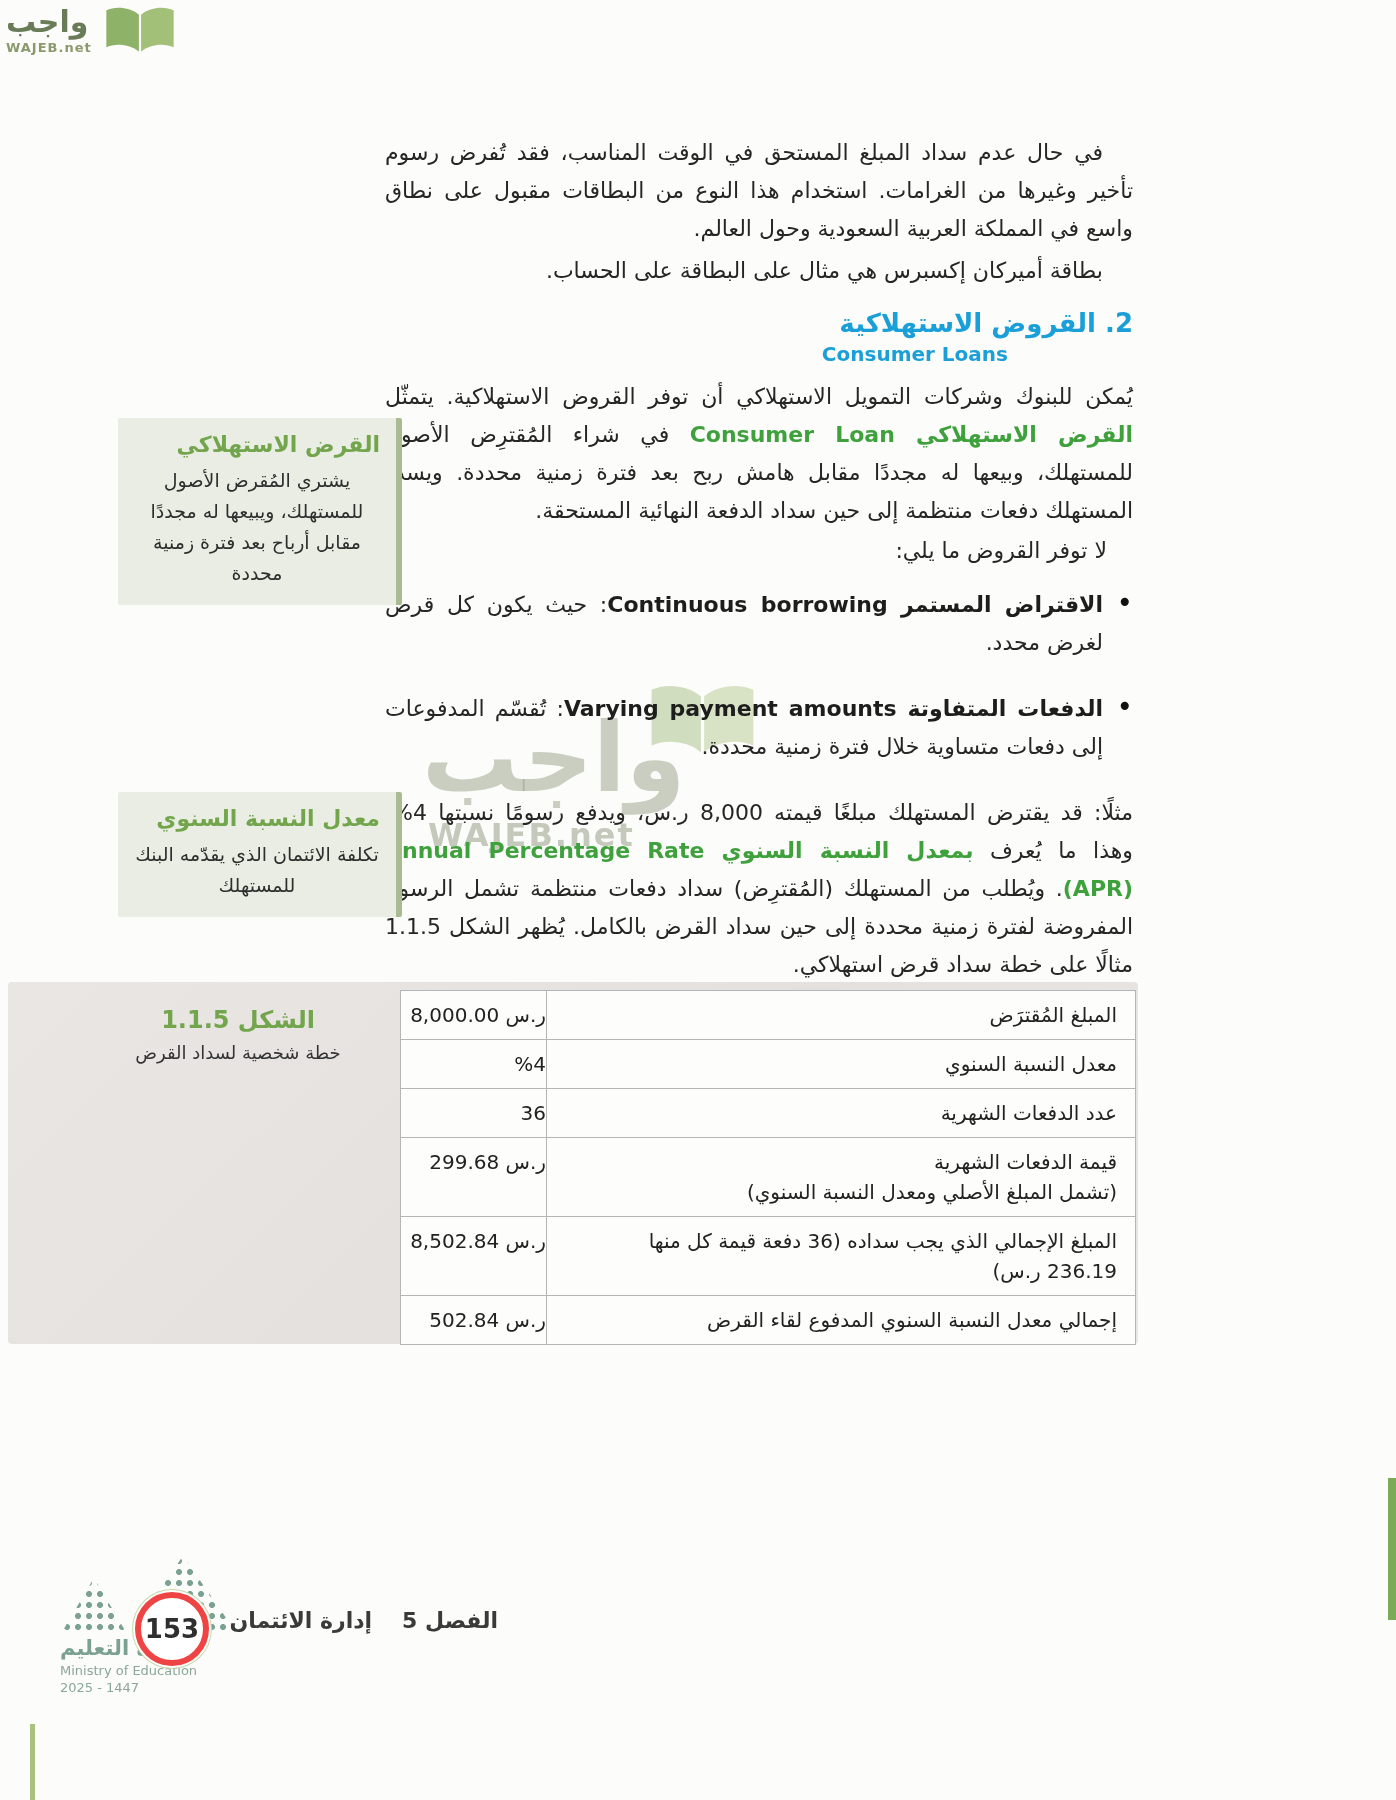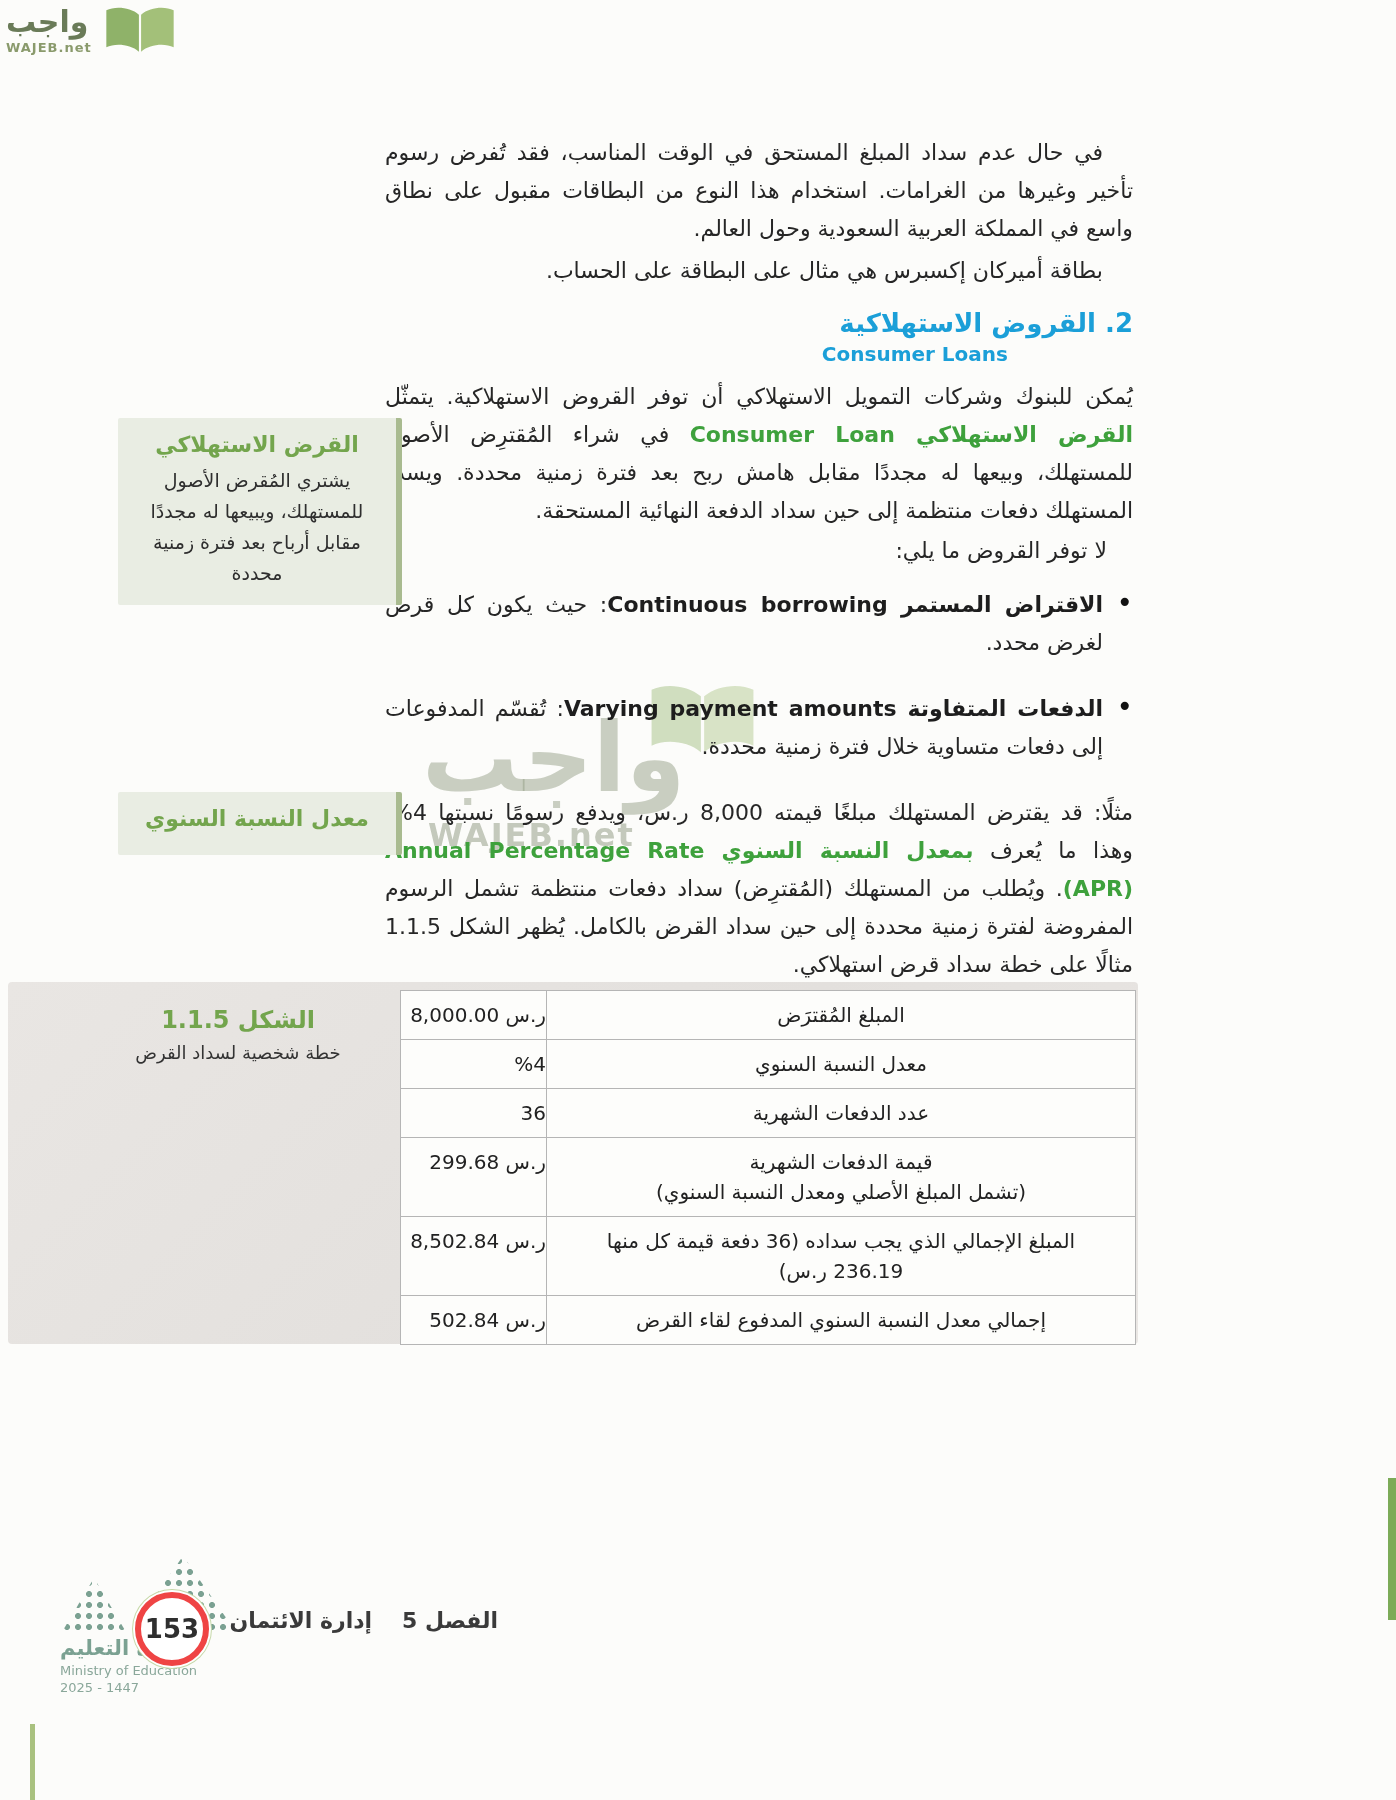--- a/index.html
+++ b/index.html
@@ -31,35 +31,35 @@
   .sec-heading-en{color:#1b9fd8;font-size:20px;font-weight:bold;text-align:right;padding-right:125px;margin:0 0 12px}
   .term{color:#3ea13c;font-weight:bold}
   .bullets{list-style:none;margin:16px 0 8px;padding:0 30px 0 0}
   .bullets li{position:relative;margin-bottom:28px;font-size:22px;line-height:38px;text-align:justify}
   .bullets li::before{content:"•";position:absolute;right:-30px;top:-2px;font-size:28px;color:#111}
   .bterm{font-weight:bold;color:#1d1d1d}
 
   
   .sidebox{position:absolute;left:118px;width:246px;background:#e9ede3;border-right:6px solid #a9bb90;
            padding:14px 16px 16px;border-radius:2px}
-  .sidebox h3{color:#73a54d;font-size:22px;font-weight:bold;text-align:center;margin:0 0 8px}
+  .sidebox h3{color:#73a54d;font-size:22px;font-weight:bold;text-align:right;margin:0 0 8px}
   .sidebox p{font-size:19px;line-height:31px;color:#2e2e2e;text-align:center;margin:0}
   .sidebox-1{top:418px}
   .sidebox-2{top:792px}
 
   
   .figure{left:8px;top:982px;width:1130px;height:362px;border-radius:4px;
           background:linear-gradient(135deg,#e9e6e3 0%,#e3e0dd 55%,#eae7e4 100%)}
   .fig-caption{left:118px;top:1006px;width:240px;text-align:center}
   .fig-title{color:#73a54d;font-size:24px;font-weight:bold;margin-bottom:8px}
   .fig-sub{font-size:18px;color:#333}
 
   .pay-table{left:400px;top:990px;width:736px;border-collapse:collapse;background:#fdfdfb}
   .pay-table td{border:1px solid #b5b5b5;vertical-align:top;padding:9px 18px;font-size:20px;line-height:30px;color:#222}
-  .pay-table td.lbl{text-align:center}
+  .pay-table td.lbl{text-align:right}
   .pay-table td.val{direction:ltr;text-align:right;padding:9px 0;white-space:nowrap}
   .note{display:block}
 
   
   .moe{left:60px;top:1556px;width:185px}
   .moe-tri{position:absolute;background-image:radial-gradient(circle at 5px 5px,#7ba192 2.6px,rgba(0,0,0,0) 3.4px);
            background-size:11px 11px}
   .moe-tri1{left:2px;top:22px;width:64px;height:54px;clip-path:polygon(50% 0,100% 100%,0 100%)}
   .moe-tri2{left:70px;top:0;width:106px;height:76px;clip-path:polygon(50% 0,100% 100%,0 100%)}
   .moe-ar{font-size:21px;font-weight:bold;color:#7ba192;margin-top:80px;letter-spacing:1px;white-space:nowrap}
@@ -163,20 +163,21 @@
   <p class="body"><span>مثلًا: قد يقترض المستهلك مبلغًا قيمته 8,000 ر.س، ويدفع رسومًا نسبتها 4%. وهذا ما يُعرف </span><span class="term">بمعدل النسبة السنوي Annual Percentage Rate (APR)</span><span>. ويُطلب من المستهلك (المُقترِض) سداد دفعات منتظمة تشمل الرسوم المفروضة لفترة زمنية محددة إلى حين سداد القرض بالكامل. يُظهر الشكل 1.1.5 مثالًا على خطة سداد قرض استهلاكي.</span></p>
 </div>
 
 <div class="sidebox sidebox-1" dir="rtl">
   <h3>القرض الاستهلاكي</h3>
   <p>يشتري المُقرض الأصول للمستهلك، ويبيعها له مجددًا مقابل أرباح بعد فترة زمنية محددة</p>
 </div>
 
 <div class="sidebox sidebox-2" dir="rtl">
   <h3>معدل النسبة السنوي</h3>
+  <p>تكلفة الائتمان الذي يقدّمه البنك للمستهلك</p>
 </div>
 
 <div class="moe abs">
   <div class="moe-tri moe-tri1"></div>
   <div class="moe-tri moe-tri2"></div>
   <div class="moe-ar">وزارة التعليم</div>
   <div class="moe-en">Ministry of Education</div>
   <div class="moe-yr">2025 - 1447</div>
 </div>
 

